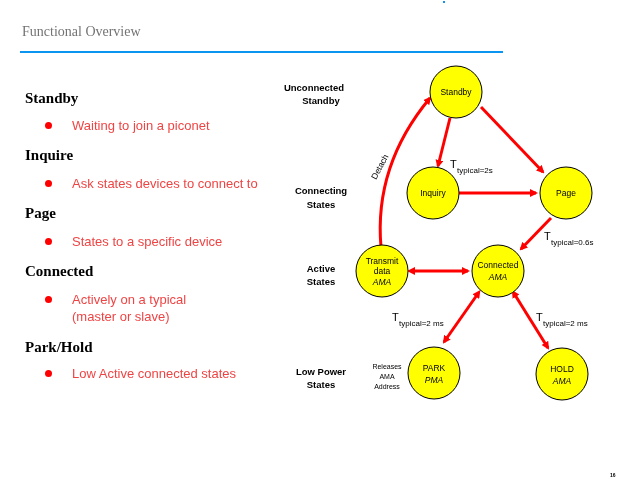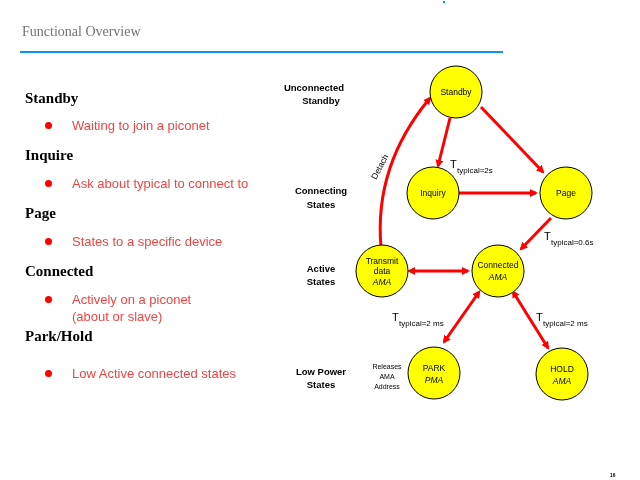--- a/index.html
+++ b/index.html
@@ -47,39 +47,39 @@
 
 <div class="heading" style="top:90px;">Standby</div>
 <div class="bullet-row" style="top:118px;">
   <span class="bullet-dot"></span>
   <span class="bullet-text">Waiting to join a piconet</span>
 </div>
 
 <div class="heading" style="top:147px;">Inquire</div>
 <div class="bullet-row" style="top:176px;">
   <span class="bullet-dot"></span>
-  <span class="bullet-text">Ask about typical to connect to</span>
+  <span class="bullet-text">Ask states devices to connect to</span>
 </div>
 
 <div class="heading" style="top:205px;">Page</div>
 <div class="bullet-row" style="top:234px;">
   <span class="bullet-dot"></span>
   <span class="bullet-text">States to a specific device</span>
 </div>
 
 <div class="heading" style="top:263px;">Connected</div>
 <div class="bullet-row" style="top:292px;">
   <span class="bullet-dot"></span>
-  <span class="bullet-text">Actively on a piconet</span>
+  <span class="bullet-text">Actively on a typical</span>
 </div>
 <div class="bullet-row" style="top:309px;">
-  <span class="bullet-text">(about or slave)</span>
+  <span class="bullet-text">(master or slave)</span>
 </div>
 
-<div class="heading" style="top:328px;text-align:center;">Park/Hold</div>
+<div class="heading" style="top:339px;text-align:center;">Park/Hold</div>
 <div class="bullet-row" style="top:366px;">
   <span class="bullet-dot"></span>
   <span class="bullet-text">Low Active connected states</span>
 </div>
 
 <svg class="diagram" width="640" height="480">
   <defs>
     <marker id="ah" markerWidth="8" markerHeight="8" refX="6" refY="4" orient="auto" markerUnits="userSpaceOnUse">
       <path d="M0,0 L8,4 L0,8 Z" fill="#ff0000"></path>
     </marker>

